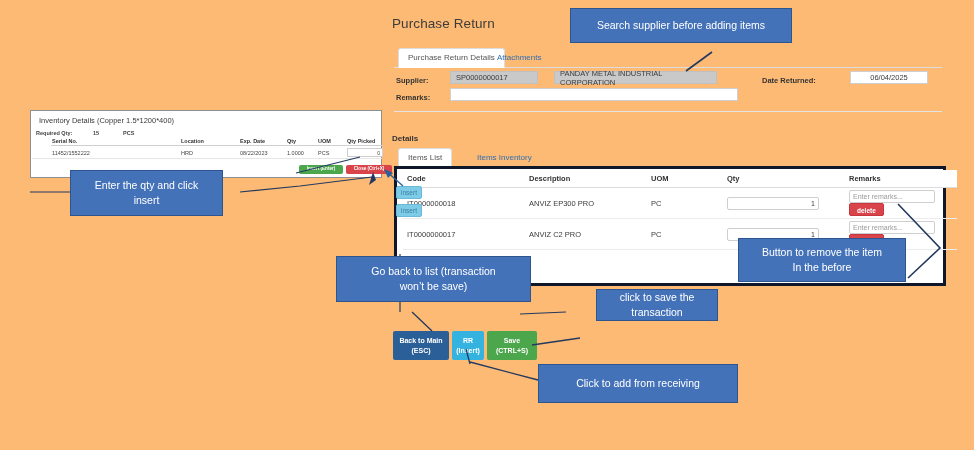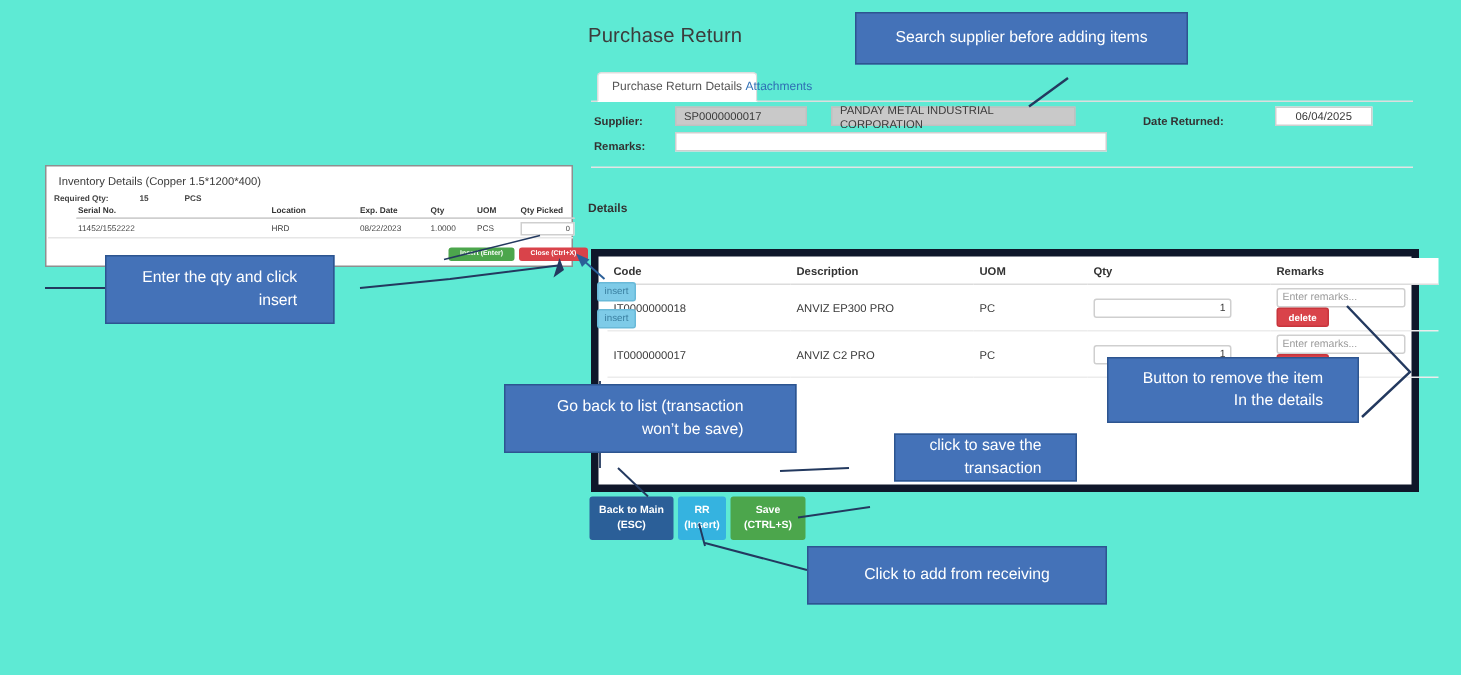--- a/index.html
+++ b/index.html
@@ -11,21 +11,21 @@
   body {
     font-family: "Liberation Sans", sans-serif;
     color: #222;
     -webkit-font-smoothing: antialiased;
   }
   #screen {
     position: relative;
     width: 974px;
     height: 450px;
     overflow: hidden;
-    background: #5eead4;
+    background: #fdba74;
   }
 
   
   #pr-form {
     position: absolute;
     left: 392px;
     top: 8px;
     width: 560px;
     height: 130px;
   }
@@ -116,23 +116,23 @@
     left: 2px;
     top: 14px;
     width: 554px;
     height: 18px;
   }
   #tbl-panel {
     position: absolute;
     left: 2px;
     top: 32px;
     width: 552px;
-    height: 162px;
-    box-sizing: border-box;
-    border: 5px solid #0f172a;
+    height: 120px;
+    box-sizing: border-box;
+    border: 3px solid #0f172a;
     background: #ffffff;
   }
   table.items {
     position: absolute;
     left: 6px;
     top: 1px;
     width: 534px;
     border-collapse: collapse;
     table-layout: fixed;
   }
@@ -327,21 +327,21 @@
     border: 1px solid #2d5590;
     color: #ffffff;
     font-size: 10.5px;
     line-height: 15px;
     text-align: center;
     display: flex;
     align-items: center;
     justify-content: center;
     padding: 2px 6px;
   }
-  .callout span { display: block; text-align: right; }
+  .callout span { display: block; }
 
   #c-search   { left: 570px; top: 8px;   width: 222px; height: 35px; }
   #c-qty      { left: 70px;  top: 170px; width: 153px; height: 46px; }
   #c-remove   { left: 738px; top: 238px; width: 168px; height: 44px; }
   #c-goback   { left: 336px; top: 256px; width: 195px; height: 46px; }
   #c-save     { left: 596px; top: 289px; width: 122px; height: 32px; }
   #c-receiving{ left: 538px; top: 364px; width: 200px; height: 39px; }
 
   
   svg.leaders {
@@ -367,30 +367,34 @@
       <div class="tab inactive">Attachments</div>
     </div>
 
     <div class="hdr-rule" style="top:103px;"></div>
 
     <div class="fld-label" style="left:4px; top:68px;">Supplier:</div>
     <div class="fld-box readonly" style="left:58px; top:63px; width:88px; height:13px;">SP0000000017</div>
     <div class="fld-box readonly" style="left:150px; top:63px; width:163px; height:13px;margin-left:12px;">PANDAY METAL INDUSTRIAL CORPORATION</div>
 
     <div class="fld-label" style="left:370px; top:68px;">Date Returned:</div>
-    <div class="fld-box" style="left:458px; top:63px; width:65px; height:13px; justify-content:center; padding-left:0;">06/04/2025</div>
+    <div class="fld-box" style="left:458px; top:63px; width:78px; height:13px; justify-content:center; padding-left:0;">06/04/2025</div>
 
     <div class="fld-label" style="left:4px; top:85px;">Remarks:</div>
     <div class="fld-box" style="left:58px; top:80px; width:288px; height:13px;"></div>
   </div>
 
   <div id="details-wrap">
 
     <div id="details-title">Details</div>
 
+    <div id="details-tabs">
+      <div class="tab active">Items List</div>
+      <div class="tab inactive" style="left:74px;">Items Inventory</div>
+    </div>
 
     <div id="tbl-panel">
       <table class="items">
         <thead>
           <tr>
             <th class="col-code">Code</th>
             <th class="col-desc">Description</th>
             <th class="col-uom">UOM</th>
             <th class="col-qty">Qty</th>
             <th class="col-rem">Remarks</th>
@@ -513,21 +517,21 @@
   <div class="callout" id="c-qty">
     <div>
       <span>Enter the qty and click</span>
       <span>insert</span>
     </div>
   </div>
 
   <div class="callout" id="c-remove">
     <div>
       <span>Button to remove the item</span>
-      <span>In the details</span>
+      <span>In the before</span>
     </div>
   </div>
 
   <div class="callout" id="c-goback">
     <div>
       <span>Go back to list (transaction</span>
       <span>won’t be save)</span>
     </div>
   </div>
 

